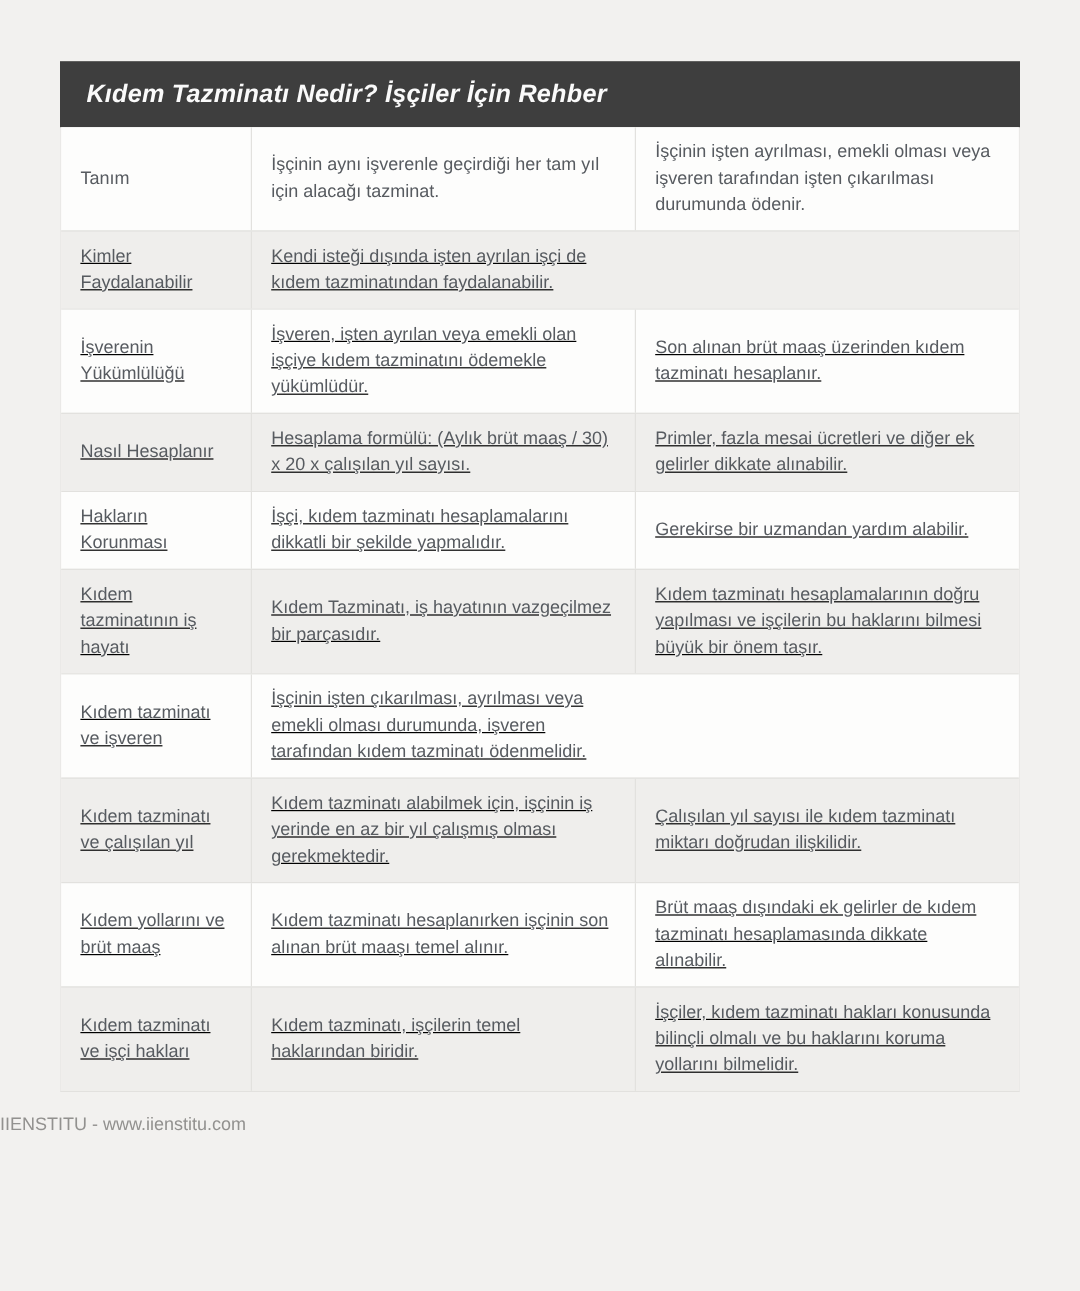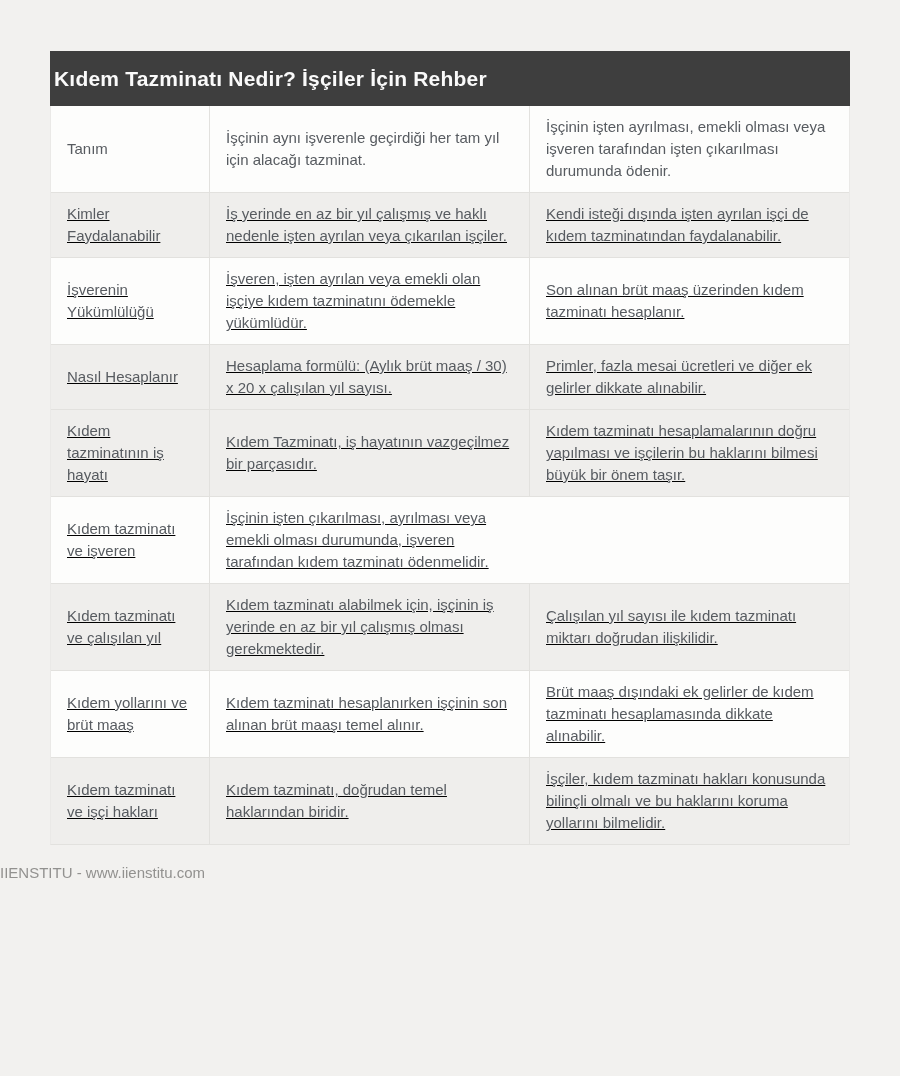--- a/index.html
+++ b/index.html
@@ -22,22 +22,23 @@
   }
   .card { width: 800px; margin: 51px auto 0 auto; }
   .card-title {
     background: var(--dark);
     color: var(--header-text);
     font-size: 21px;
     font-weight: bold;
     height: 55px;
     display: flex;
     align-items: center;
-    padding: 0 4px;
+    padding: 0 22px;
     letter-spacing: 0.2px;
+    font-style: italic;
   }
   .thead {
     display: grid;
     grid-template-columns: 158px 320px 1fr;
     margin-top: 3px;
   }
   .th {
     background: var(--dark);
     color: var(--header-text);
     font-size: 15px;
@@ -85,36 +86,40 @@
 
   <div class="tbody">
   <div class="row">
     <div class="cell c1">Tanım</div>
     <div class="cell c2">İşçinin aynı işverenle geçirdiği her tam yıl için alacağı tazminat.</div>
     <div class="cell c3">İşçinin işten ayrılması, emekli olması veya işveren tarafından işten çıkarılması durumunda ödenir.</div>
   </div>
 
   <div class="row alt">
     <div class="cell c1">Kimler Faydalanabilir</div>
-    <div class="cell c2">İş yerinde en az bir yıl çalışmış ve haklı nedenle işten ayrılan veya çıkarılan işçiler.</div>
     <div class="cell c3">Kendi isteği dışında işten ayrılan işçi de kıdem tazminatından faydalanabilir.</div>
   </div>
 
   <div class="row">
     <div class="cell c1">İşverenin Yükümlülüğü</div>
     <div class="cell c2">İşveren, işten ayrılan veya emekli olan işçiye kıdem tazminatını ödemekle yükümlüdür.</div>
     <div class="cell c3">Son alınan brüt maaş üzerinden kıdem tazminatı hesaplanır.</div>
   </div>
 
   <div class="row alt">
     <div class="cell c1">Nasıl Hesaplanır</div>
     <div class="cell c2">Hesaplama formülü: (Aylık brüt maaş / 30) x 20 x çalışılan yıl sayısı.</div>
     <div class="cell c3">Primler, fazla mesai ücretleri ve diğer ek gelirler dikkate alınabilir.</div>
   </div>
 
+  <div class="row">
+    <div class="cell c1">Hakların Korunması</div>
+    <div class="cell c2">İşçi, kıdem tazminatı hesaplamalarını dikkatli bir şekilde yapmalıdır.</div>
+    <div class="cell c3">Gerekirse bir uzmandan yardım alabilir.</div>
+  </div>
 
   <div class="row alt">
     <div class="cell c1">Kıdem tazminatının iş hayatı</div>
     <div class="cell c2">Kıdem Tazminatı, iş hayatının vazgeçilmez bir parçasıdır.</div>
     <div class="cell c3">Kıdem tazminatı hesaplamalarının doğru yapılması ve işçilerin bu haklarını bilmesi büyük bir önem taşır.</div>
   </div>
 
   <div class="row">
     <div class="cell c1">Kıdem tazminatı ve işveren</div>
     <div class="cell c2">İşçinin işten çıkarılması, ayrılması veya emekli olması durumunda, işveren tarafından kıdem tazminatı ödenmelidir.</div>
@@ -127,19 +132,19 @@
   </div>
 
   <div class="row">
     <div class="cell c1">Kıdem yollarını ve brüt maaş</div>
     <div class="cell c2">Kıdem tazminatı hesaplanırken işçinin son alınan brüt maaşı temel alınır.</div>
     <div class="cell c3">Brüt maaş dışındaki ek gelirler de kıdem tazminatı hesaplamasında dikkate alınabilir.</div>
   </div>
 
   <div class="row alt">
     <div class="cell c1">Kıdem tazminatı ve işçi hakları</div>
-    <div class="cell c2">Kıdem tazminatı, doğrudan temel haklarından biridir.</div>
+    <div class="cell c2">Kıdem tazminatı, işçilerin temel haklarından biridir.</div>
     <div class="cell c3">İşçiler, kıdem tazminatı hakları konusunda bilinçli olmalı ve bu haklarını koruma yollarını bilmelidir.</div>
   </div>
 </div>
 </div>
 
 <div class="footer">IIENSTITU - www.iienstitu.com</div>
 
 </body></html>

